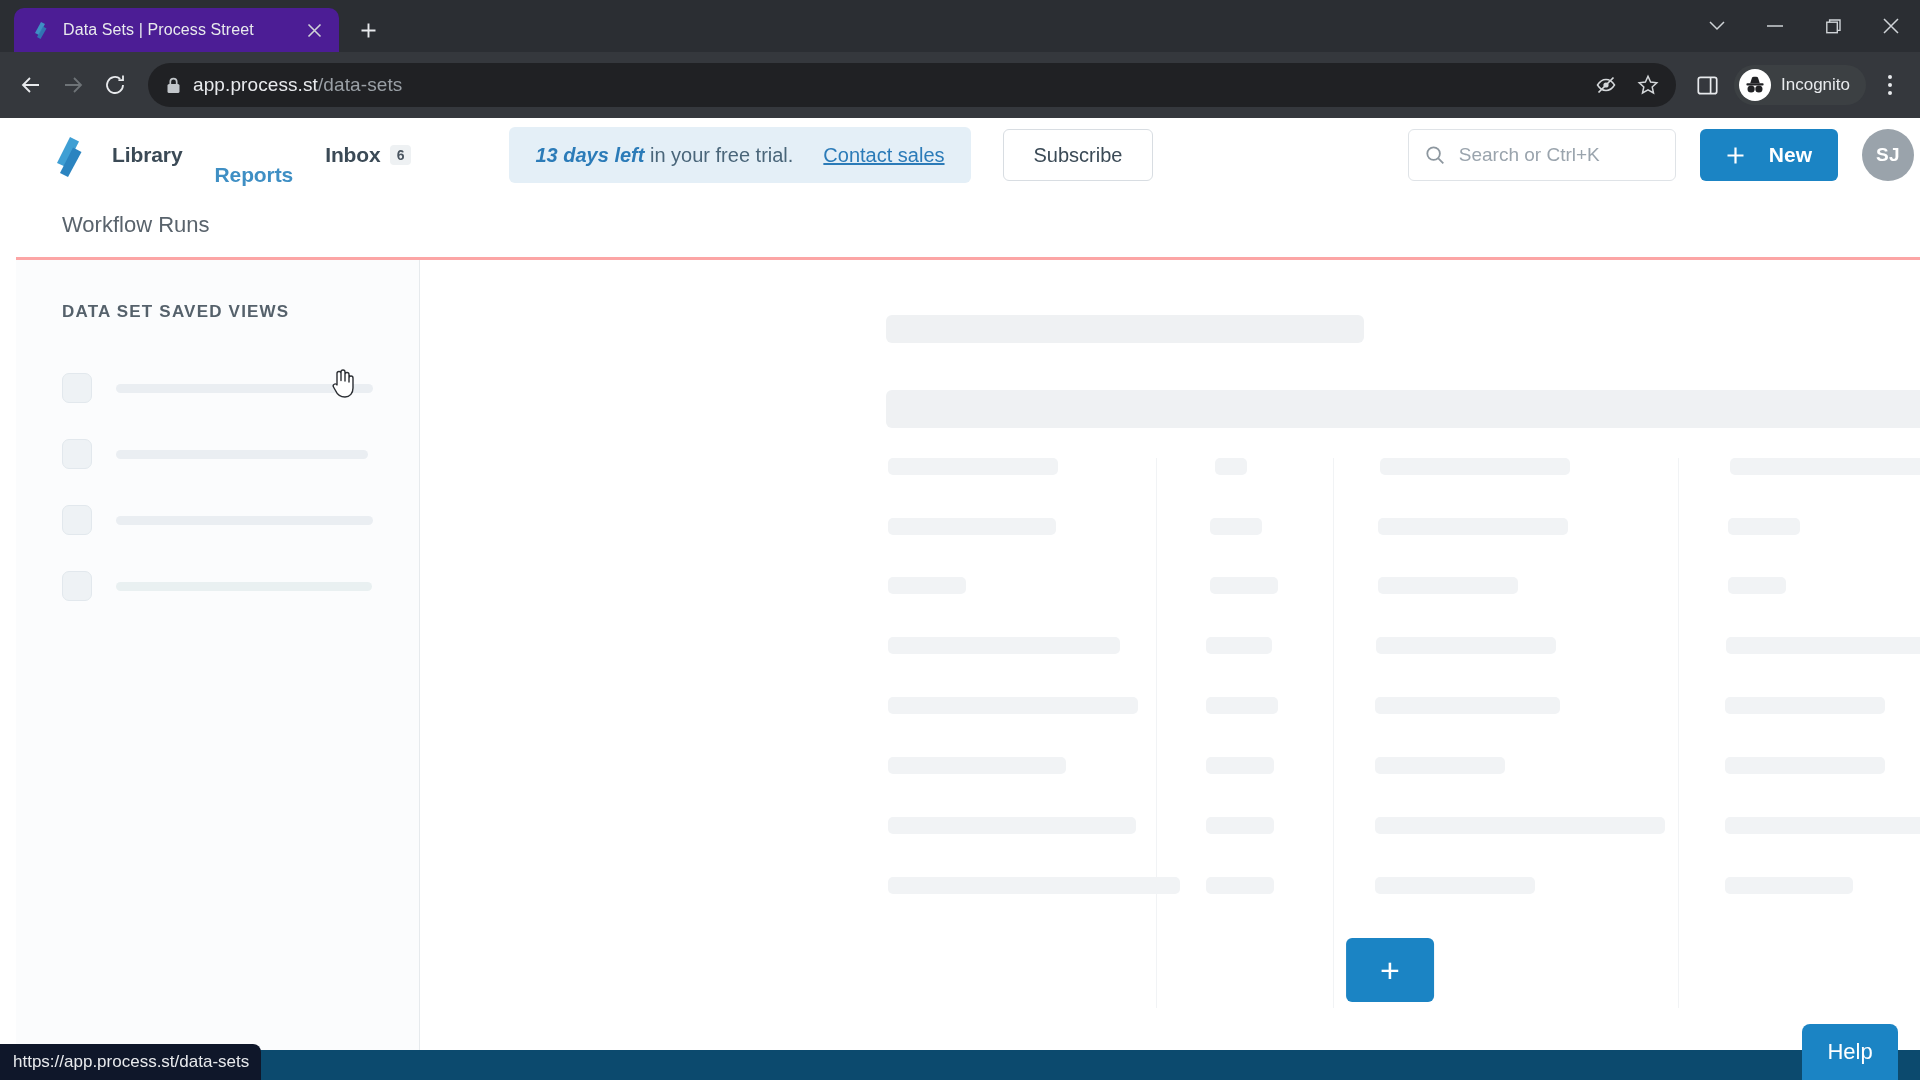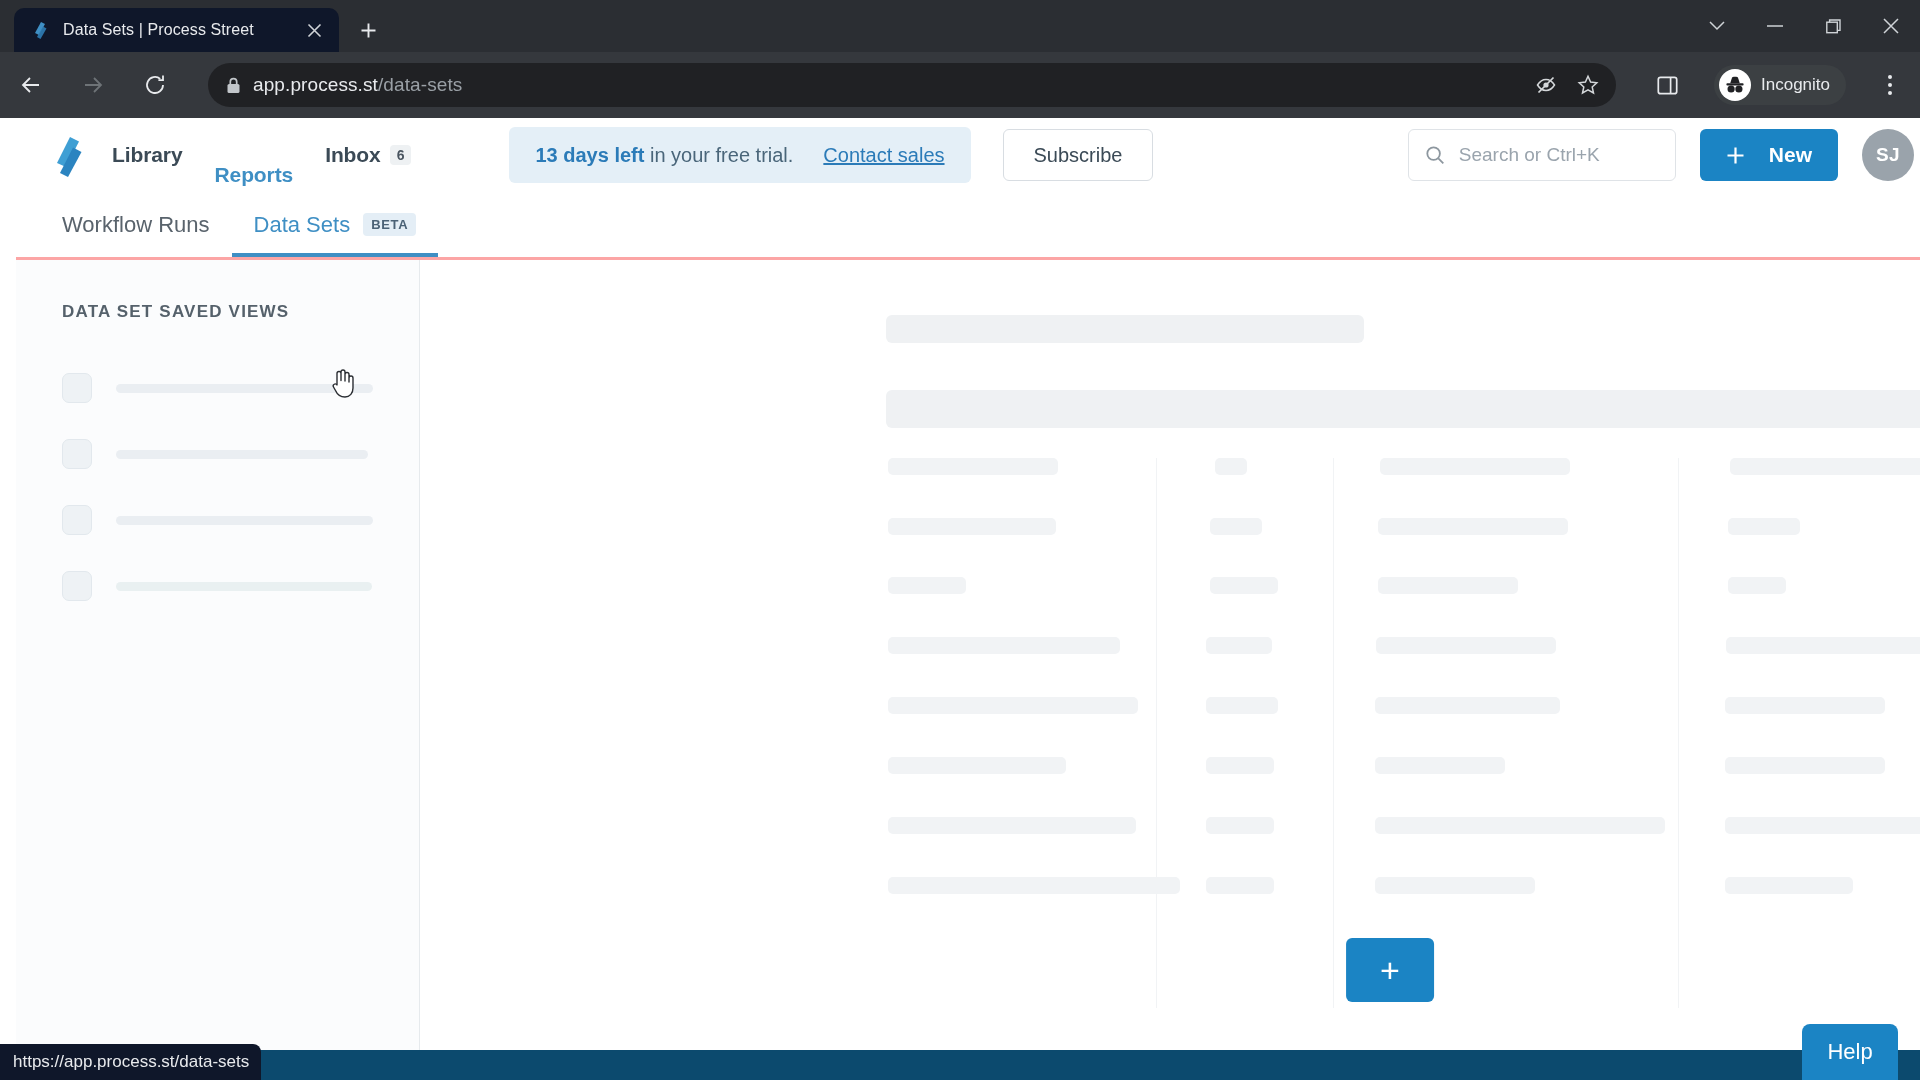--- a/index.html
+++ b/index.html
@@ -13,21 +13,21 @@
   
   .browser { width: 1920px; height: 1080px; position: relative; }
 
   .tabstrip {
     height: 52px; background: #2b2e33;
     display: flex; align-items: flex-end; padding-left: 14px;
     position: relative;
   }
   .tab {
     display: flex; align-items: center; gap: 13px;
-    background: #0f172a; color: #e8eaed;
+    background: #4c1d95; color: #e8eaed;
     height: 44px; width: 325px;
     border-radius: 10px 10px 0 0;
     padding: 0 12px 0 16px;
     position: relative;
     margin-top: 44px;
   }
   .tab-favicon { width: 20px; height: 20px; flex: 0 0 20px; position: relative; }
   .tab-favicon svg { display: block; }
   .tab-title {
     font-size: 16px; white-space: nowrap; overflow: hidden;
@@ -47,21 +47,21 @@
     display: flex; align-items: center;
   }
   .win-btn {
     width: 58px; height: 52px; display: flex;
     align-items: center; justify-content: center;
   }
 
   .toolbar {
     height: 66px; background: #35383d;
     display: flex; align-items: center; padding: 0 10px;
-    gap: 20px;
+    gap: 0;
   }
   .nav-btn {
     width: 42px; height: 42px; border-radius: 50%;
     display: flex; align-items: center; justify-content: center;
     flex: 0 0 42px;
   }
   .omnibox {
     flex: 1; height: 44px; background: #202124;
     border-radius: 22px; margin: 0 10px 0 12px;
     display: flex; align-items: center; padding: 0 8px 0 18px;
@@ -118,21 +118,21 @@
     font-weight: 600;
   }
 
   .trial-banner {
     margin-left: 98px;
     background: #e4eff7; border-radius: 6px;
     height: 56px; display: flex; align-items: center;
     padding: 0 26px; gap: 30px;
   }
   .trial-text { font-size: 20px; color: #4a667a; white-space: nowrap; }
-  .trial-text b { color: #2b7bb8; font-weight: 700; }
+  .trial-text b { color: #2b7bb8; font-weight: 700; font-style: italic; }
   .trial-link {
     font-size: 20px; color: #2b7bb8; text-decoration: underline;
     white-space: nowrap; font-weight: 500;
   }
 
   .subscribe-btn {
     margin-left: 32px;
     height: 52px; padding: 0 30px;
     border: 1px solid #d8dde2; border-radius: 6px;
     background: #fff; color: #3b4a56; font-size: 20px;
@@ -416,24 +416,20 @@
         </div>
 
         <div class="avatar-sj">SJ</div>
       </div>
     </div>
 
     <div class="tabs-row">
       <div class="ws-tab">
         <span>Workflow Runs</span>
       </div>
-      <div class="ws-tab active">
-        <span>Data Sets</span>
-        <span class="beta-badge">BETA</span>
-      </div>
     </div>
 
     <span class="hand-cursor">
       <svg width="26" height="32" viewBox="0 0 26 32">
         <path d="M8 19 V7.5 a2 2 0 0 1 4 0 V14.5 V6 a2 2 0 0 1 4 0 V15 V8.5 a2 2 0 0 1 4 0 V16 V12 a2 2 0 0 1 4 0 V22 c0 5-3 9-8 9 -5 0-8-3-9.5-6.5 L4.5 21 a2 2 0 0 1 3.5-2 Z" fill="#ffffff" stroke="#2b2e33" stroke-width="1.4" stroke-linejoin="round"></path>
       </svg>
     </span>
 
     <div class="body-split">
 

